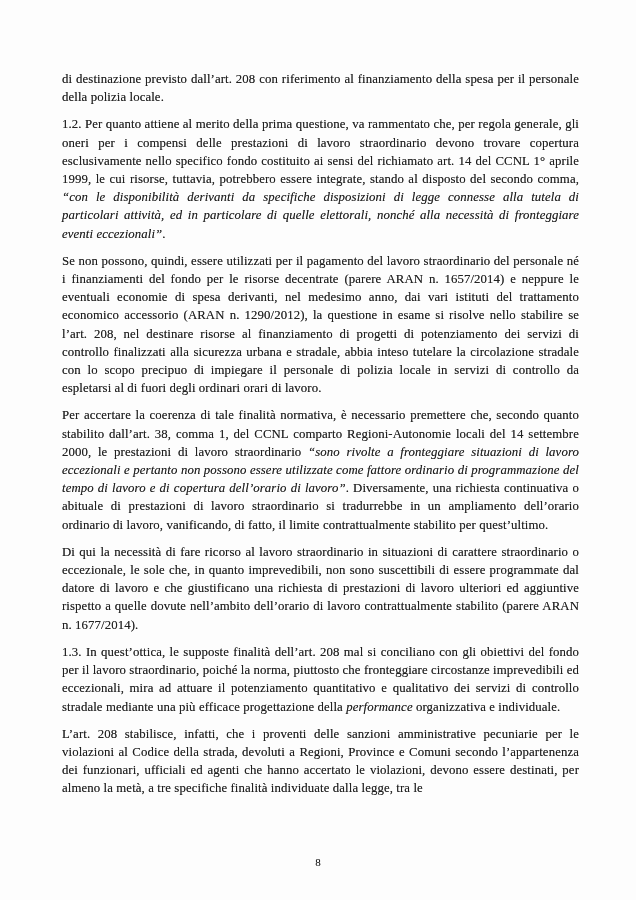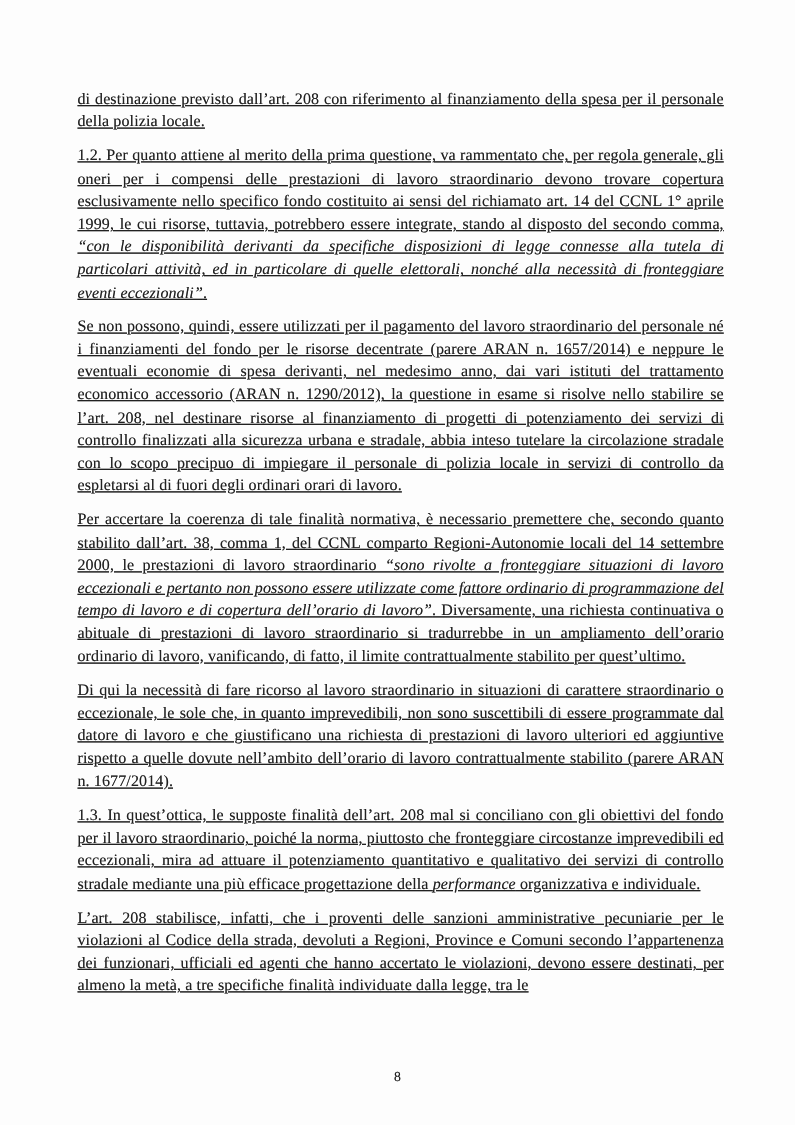--- a/index.html
+++ b/index.html
@@ -21,21 +21,20 @@
     position: absolute;
     left: 62px;
     top: 70px;
     width: 517px;
     font-size: 12.8px;
     line-height: 18.2px;
     text-align: justify;
     letter-spacing: 0.1px;
     
     text-shadow: 0 0 0.45px rgba(40, 40, 40, 0.55);
-    text-decoration: underline;
   }
   .para {
     margin: 0 0 9px 0;
   }
   .italic {
     font-style: italic;
   }
   .footer {
     position: absolute;
     top: 856px;

